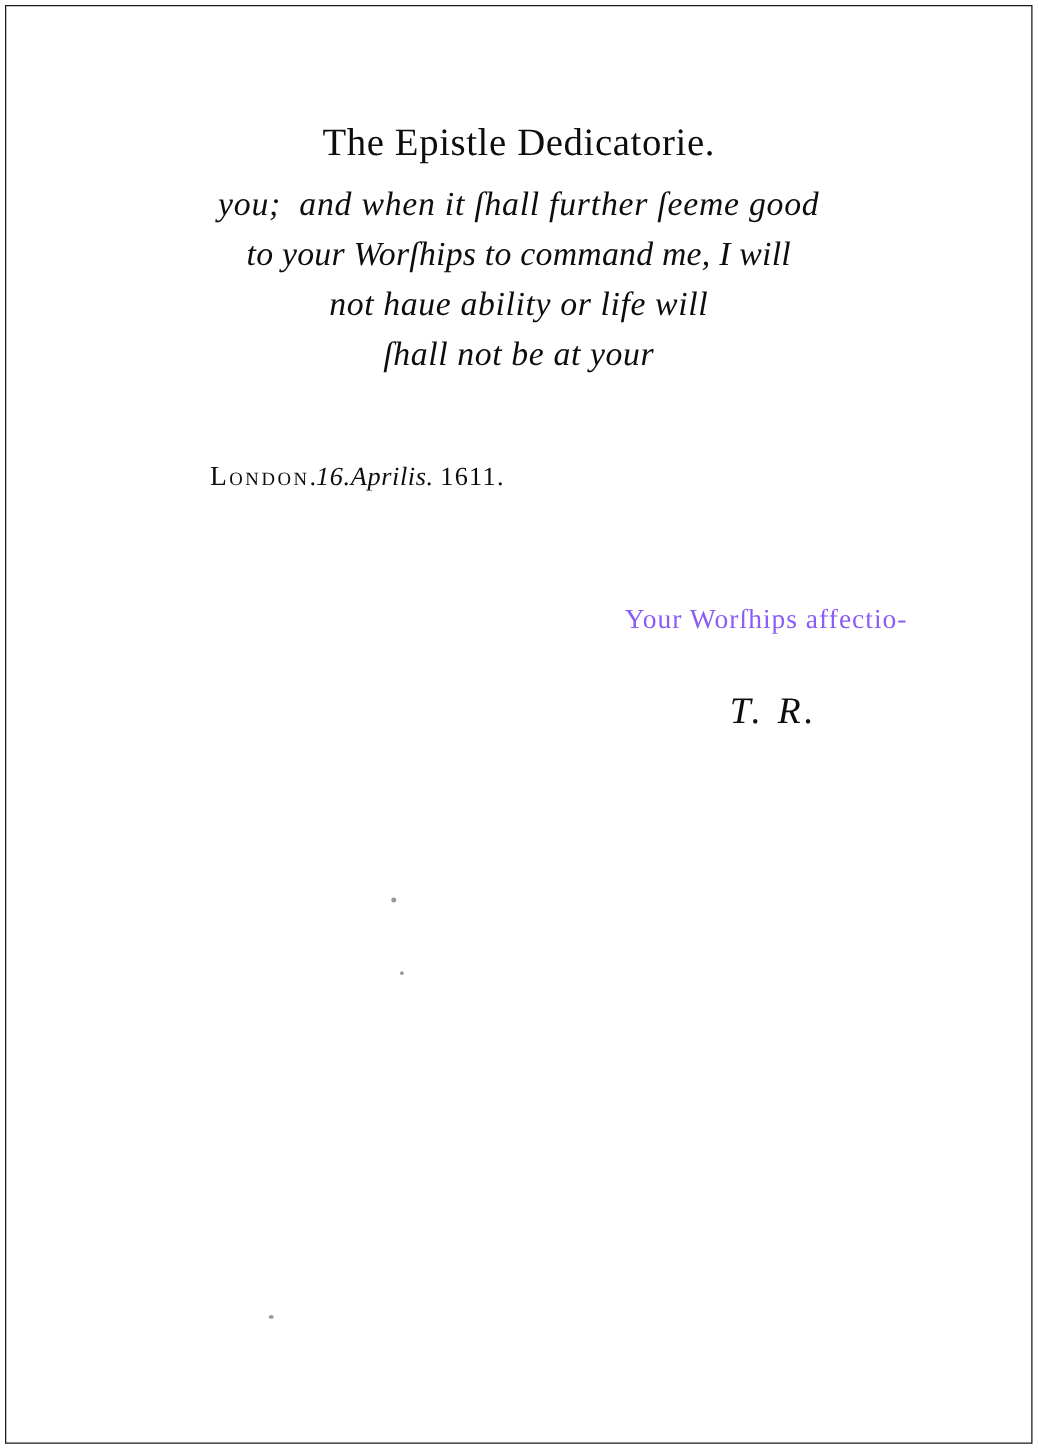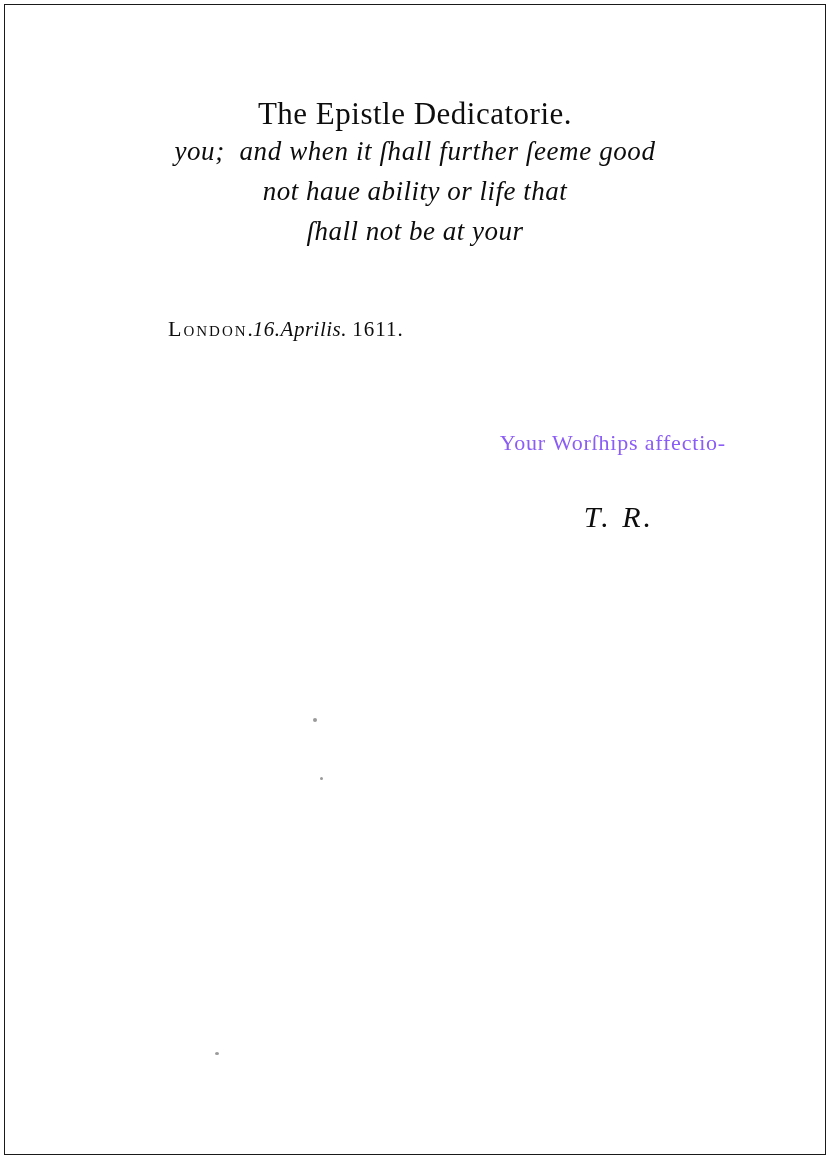--- a/index.html
+++ b/index.html
@@ -40,20 +40,21 @@
     text-align: center;
     font-family: "Liberation Serif", serif;
     font-size: 31px;
     letter-spacing: 0.5px;
     margin-top: 96px;
     color: #0d0d0d;
   }
 
   
   .body-lines {
+    margin-top: 12px;
     text-align: center;
     font-family: "Liberation Serif", serif;
     font-style: italic;
     font-size: 27px;
     line-height: 1.48;
     color: #0d0d0d;
   }
   .body-lines .ln {
     display: block;
     white-space: pre;
@@ -125,21 +126,22 @@
 
 <div class="page">
   <div class="page-border"></div>
 
   <div class="content">
 
     <div class="running-head">The Epistle Dedicatorie.</div>
 
     <div class="body-lines">
       <span class="ln ln-1">you;  and when it ſhall further ſeeme good</span>
-      <span class="ln ln-3">not haue ability or life that</span>
+      <span class="ln ln-2">to your Worſhips to command me, I will</span>
+      <span class="ln ln-3">not haue ability or life will</span>
       <span class="ln ln-4">ſhall not be at your</span>
     </div>
 
     <div class="imprint-line">
       <span class="place">London</span><span class="sep">.</span><span class="date">16.Aprilis.</span>
       <span class="year">1611.</span>
     </div>
 
     <div class="subscription">
       <span class="sub-1">Your Worſhips affectio-</span>

